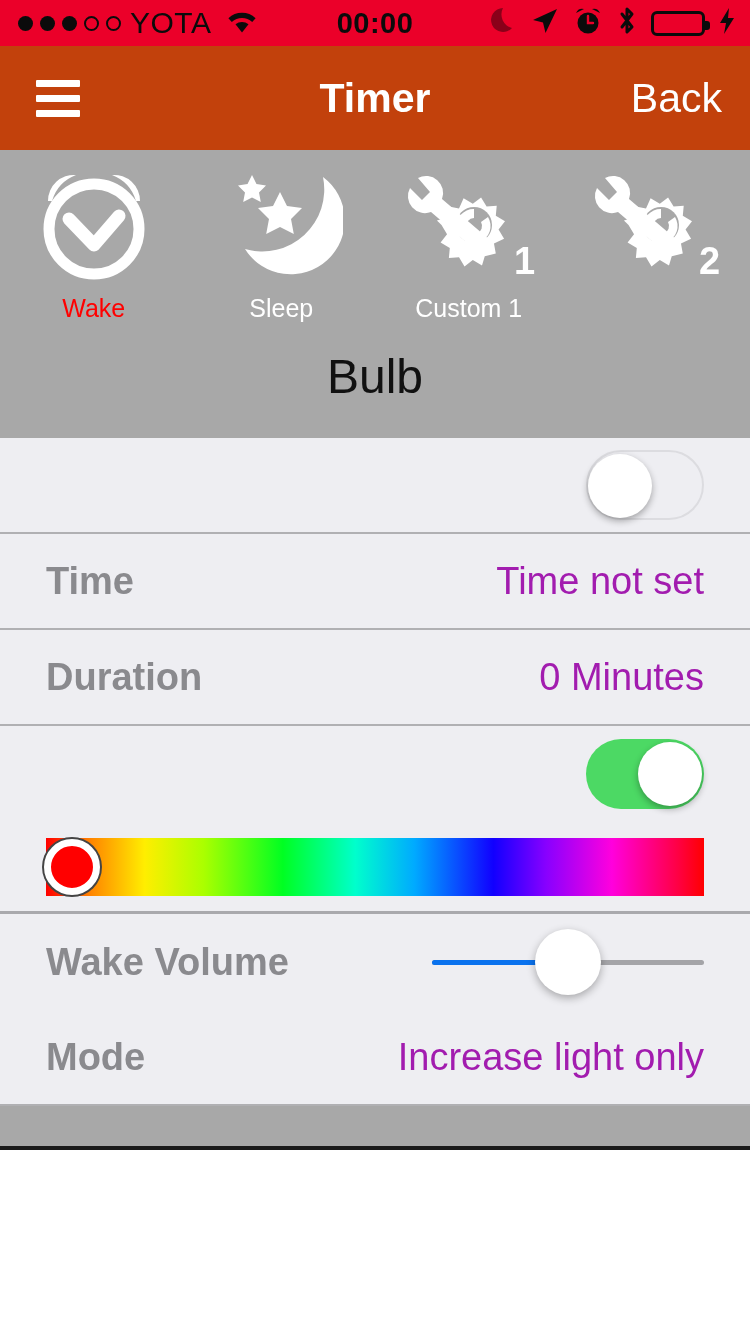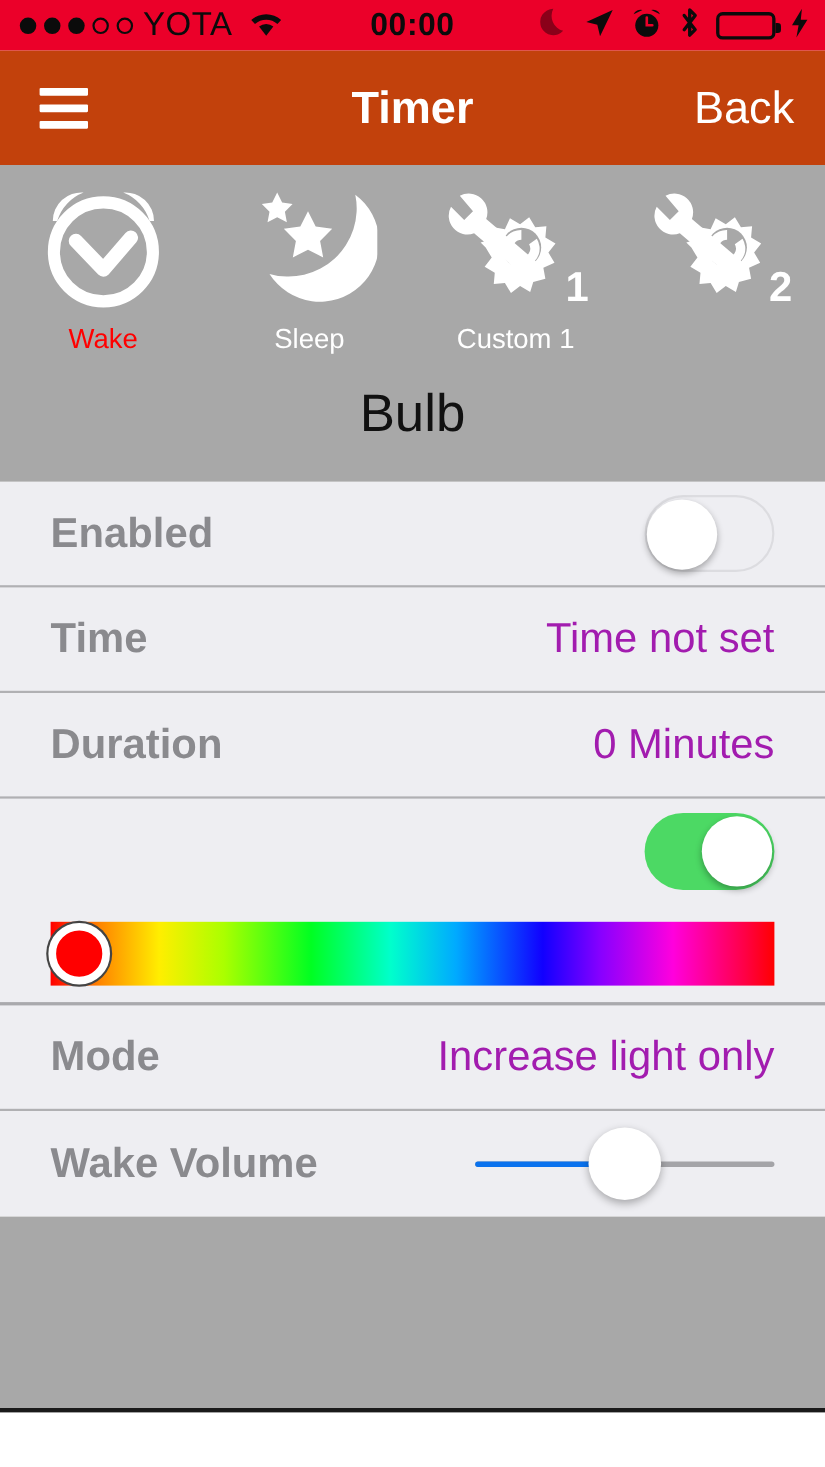--- a/index.html
+++ b/index.html
@@ -280,21 +280,21 @@
   }
 
   
   .footer {
     background: #A8A8A8;
     flex: 1;
   }
   .page {
     display: flex;
     flex-direction: column;
-    height: 1284px;
+    height: 1150px;
   }
   .bottom-line {
     height: 4px;
     background: #1a1a1a;
   }
 </style>
 </head>
 <body>
 
 <div class="page">
@@ -420,21 +420,20 @@
       </div>
 
     </div>
 
     <div class="device-name">Bulb</div>
   </div>
 
   <div class="list">
 
     <div class="row">
-      <span class="row-label">Enabled</span>
       <span class="toggle off">
         <span class="knob"></span>
       </span>
     </div>
 
     <div class="row">
       <span class="row-label">Time</span>
       <span class="row-value">Time not set</span>
     </div>
 
@@ -446,33 +445,33 @@
     <div class="row" style="border-bottom:none;">
       <span class="toggle on" style="background: rgb(76, 217, 100);">
         <span class="knob"></span>
       </span>
     </div>
 
     <div class="color-row">
       <div class="gradient-bar">
         <span class="gradient-thumb" style="left: 4%; background: rgb(255, 0, 0);"></span>
       </div>
-    </div>
-
-    <div class="row">
-      <span class="row-label">Mode</span>
-      <span class="row-value">Increase light only</span>
     </div>
 
     <div class="row" style="border-bottom:none;">
       <span class="row-label">Wake Volume</span>
       <span class="slider-wrap">
         <span class="slider-track"></span>
         <span class="slider-fill" style="width: 50%; background: rgb(10, 114, 238);"></span>
         <span class="slider-thumb" style="left:50%;"></span>
       </span>
     </div>
 
+    <div class="row">
+      <span class="row-label">Mode</span>
+      <span class="row-value">Increase light only</span>
+    </div>
+
   </div>
 
   <div class="footer"></div>
   <div class="bottom-line"></div>
 </div>
 
 </body></html>

